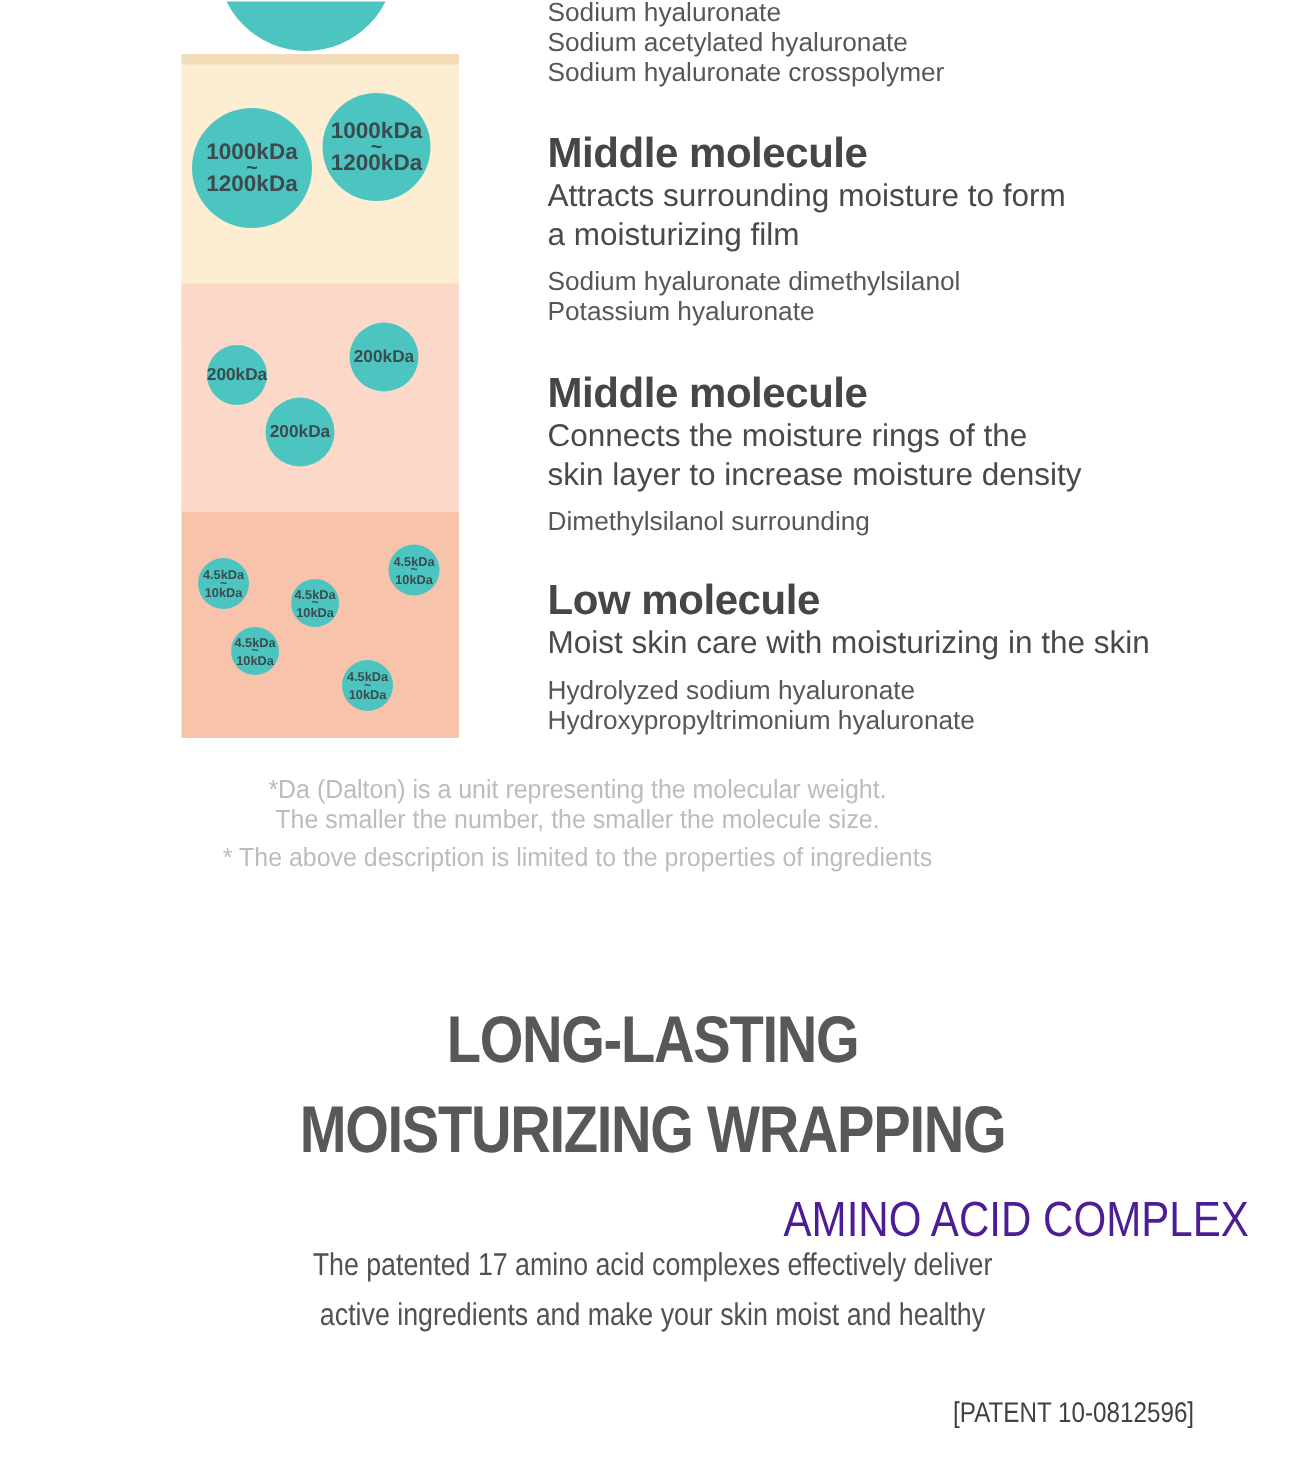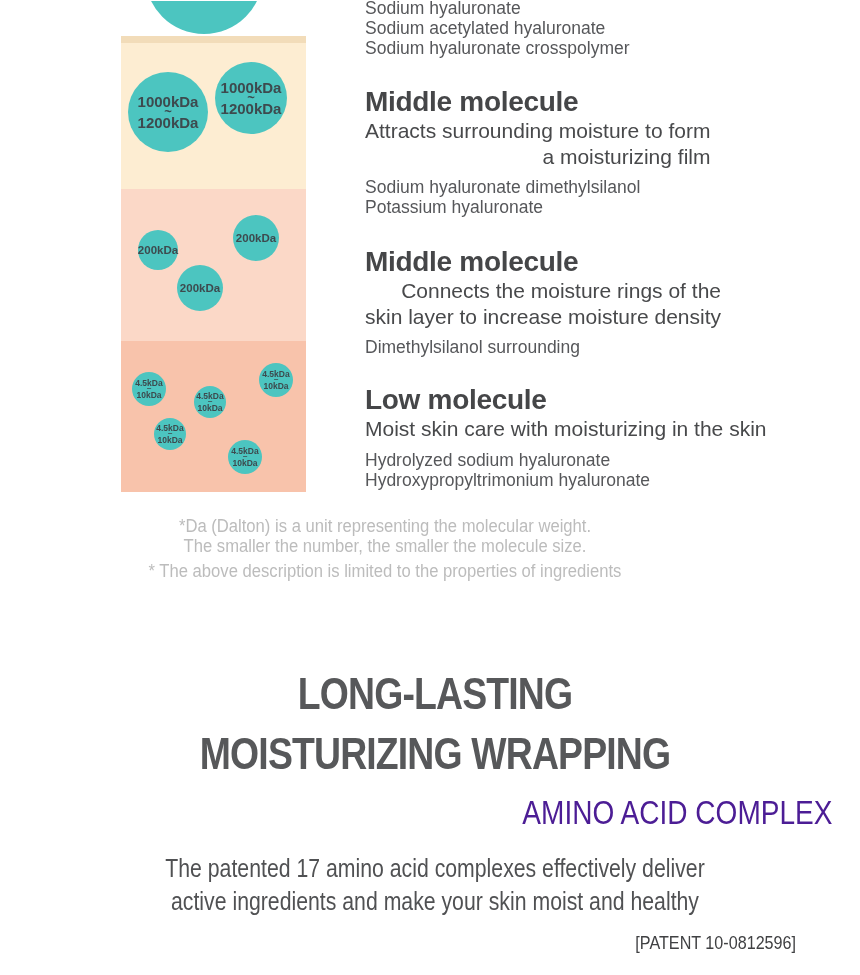--- a/index.html
+++ b/index.html
@@ -43,21 +43,21 @@
   .c-s4 { left:33px;  top:77px; width:32px; height:32px; }
   .c-s5 { left:107px; top:99px; width:34px; height:34px; }
 
   
   .top-ingredients { position:absolute; left:365px; top:-3px; font-size:17.5px; line-height:20px; color:#56575a; }
   .sec  { position:absolute; left:365px; }
   .sec0 { top:84px; }
   .sec1 { top:244px; }
   .sec2 { top:382px; }
   .sec h3 { margin:0; font-size:28px; line-height:33px; font-weight:700; color:#454648; letter-spacing:-0.3px; }
-  .desc { font-size:21px; line-height:25.5px; color:#48494b;text-align:right; }
+  .desc { font-size:21px; line-height:25.5px; color:#48494b; }
   .ingr { font-size:17.5px; line-height:20px; color:#56575a; margin-top:8px; }
 
   
   .footnotes {
     position:absolute; left:55px; top:515px; width:660px; text-align:center;
     color:#bcbcbc; font-size:17.5px; line-height:20px;
     transform:scaleX(0.95); transform-origin:50% 0;
   }
   .fn2 { margin-top:5px; }
 
@@ -66,22 +66,22 @@
     position:absolute; left:10px; top:663px; width:850px; text-align:center;
     font-weight:700; font-size:44px; line-height:60px; letter-spacing:-1px; color:#57585a;
   }
   .hero-title .condense { transform:scaleX(0.85); transform-origin:50% 0; }
   .hero-subtitle {
     position:absolute; left:10px; top:794px; width:850px; text-align:right;
     font-size:33px; line-height:36px; color:#4c1d95;
   }
   .hero-subtitle .cin { display:inline-block; transform:scaleX(0.85); transform-origin:50% 50%; }
   .hero-body {
-    position:absolute; left:10px; top:851px; width:850px; text-align:center;
-    font-size:25px; line-height:33px; color:#505153;
+    position:absolute; left:10px; top:826px; width:850px; text-align:center;
+    font-size:21px; line-height:33px; color:#505153;
   }
   .hero-body .condense { transform:scaleX(0.85); transform-origin:50% 0; }
   .patent {
     position:absolute; top:931px; right:64px; font-size:19px; color:#404143;
     transform:scaleX(0.85); transform-origin:100% 0; white-space:nowrap;
   }
 </style>
 </head>
 <body>
 

